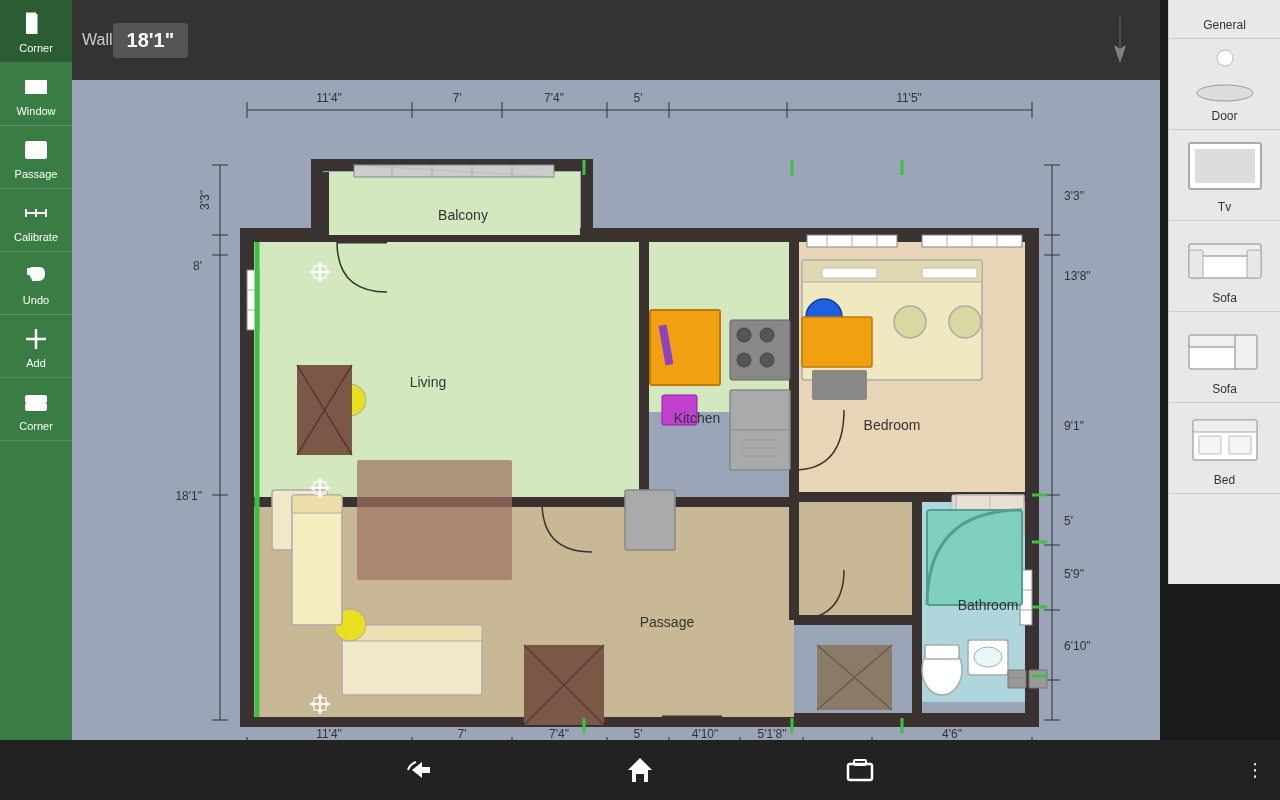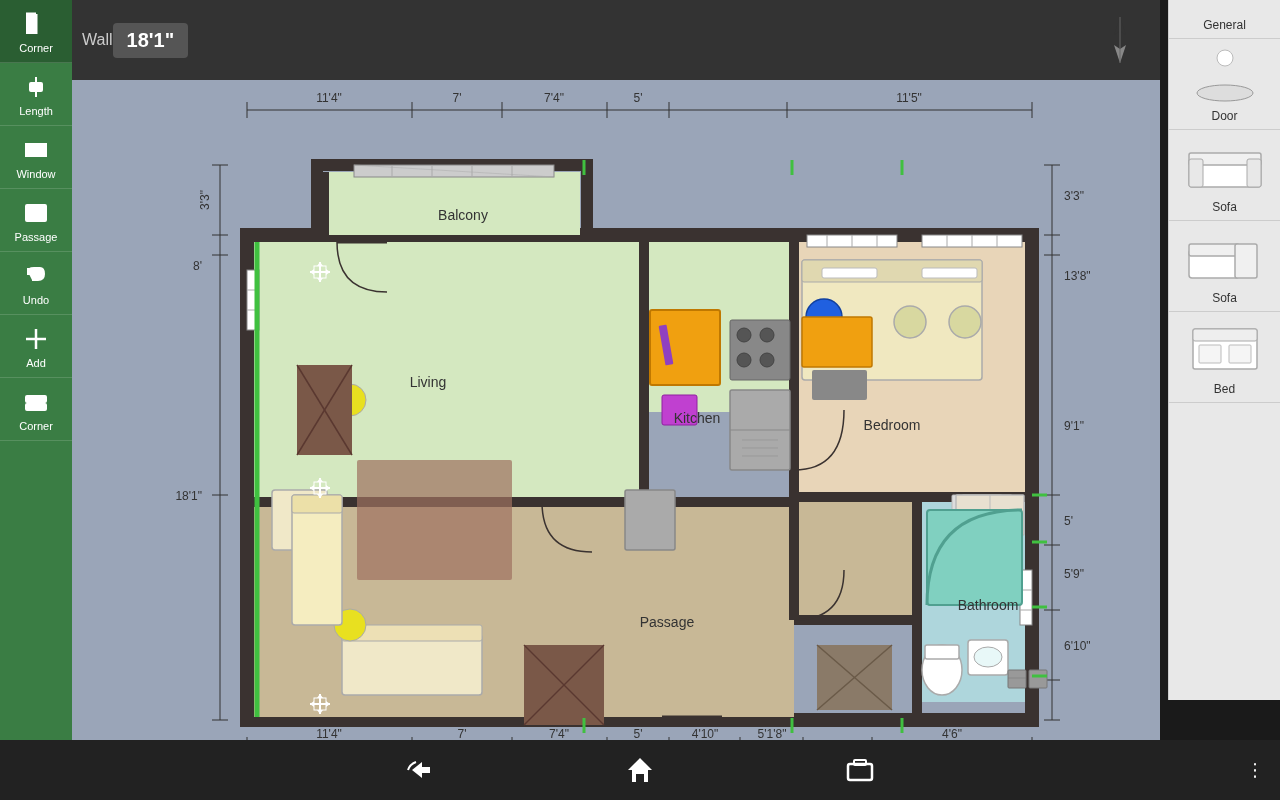--- a/index.html
+++ b/index.html
@@ -63,21 +63,21 @@
       position: absolute;
       right: 20px;
       top: 15px;
       width: 40px; height: 50px;
     }
 
     
     #right-panel {
       position: absolute;
       right: 0; top: 0;
-      width: 112px; height: 700px;
+      width: 112px; height: 584px;
       background: #e8e8e8;
       display: flex;
       flex-direction: column;
       align-items: center;
       padding: 8px 0;
       border-left: 1px solid #ccc;
       overflow: hidden;
     }
     .furniture-item {
       width: 100%;
@@ -164,46 +164,47 @@
           <line x1="4" y1="4" x2="14" y2="4" stroke="white" stroke-width="3"></line>
           <line x1="14" y1="4" x2="14" y2="24" stroke="white" stroke-width="3"></line>
           <path d="M6 6 l6 0 l0 6" fill="none" stroke="white" stroke-width="2"></path>
         </svg>
     </div>
     <span>Corner</span>
   </div>
   <div class="tool-item">
     <div class="tool-icon">
       <svg viewBox="0 0 28 28" fill="none" stroke="white" stroke-width="2">
-          <rect x="8" y="10" width="12" height="8" rx="1"></rect>
-          <line x1="14" y1="4" x2="14" y2="10"></line>
-          <line x1="14" y1="18" x2="14" y2="24"></line>
-        </svg>
-    </div>
-    <span>Length</span>
-  </div>
-  <div class="tool-item">
-    <div class="tool-icon">
-      <svg viewBox="0 0 28 28" fill="none" stroke="white" stroke-width="2">
           <rect x="4" y="8" width="20" height="12"></rect>
           <line x1="14" y1="8" x2="14" y2="20"></line>
           <line x1="4" y1="14" x2="24" y2="14"></line>
         </svg>
     </div>
     <span>Window</span>
   </div>
   <div class="tool-item">
     <div class="tool-icon">
       <svg viewBox="0 0 28 28" fill="none" stroke="white" stroke-width="2">
           <rect x="4" y="6" width="20" height="16" rx="1"></rect>
           <line x1="4" y1="14" x2="24" y2="14"></line>
           <rect x="10" y="10" width="8" height="4" rx="1" fill="white" fill-opacity="0.3"></rect>
         </svg>
     </div>
     <span>Passage</span>
+  </div>
+  <div class="tool-item">
+    <div class="tool-icon">
+      <svg viewBox="0 0 28 28" fill="none" stroke="white" stroke-width="2">
+          <line x1="4" y1="14" x2="24" y2="14"></line>
+          <line x1="4" y1="10" x2="4" y2="18"></line>
+          <line x1="24" y1="10" x2="24" y2="18"></line>
+          <line x1="14" y1="10" x2="14" y2="18"></line>
+        </svg>
+    </div>
+    <span>Calibrate</span>
   </div>
   <div class="tool-item">
     <div class="tool-icon">
       <svg viewBox="0 0 28 28" fill="none" stroke="white" stroke-width="2">
           <path d="M6 10 Q6 6 12 6 L18 6 Q22 6 22 12 Q22 18 16 18 L10 18"></path>
           <polyline points="6,6 6,12 12,12" fill="none" stroke="white" stroke-width="2"></polyline>
         </svg>
     </div>
     <span>Undo</span>
   </div>
@@ -245,20 +246,29 @@
     <span class="furniture-label">General</span>
   </div>
   <div class="furniture-item">
     <div class="furniture-preview">
       <svg width="70" height="55" viewBox="0 0 70 55">
         <ellipse cx="35" cy="45" rx="28" ry="8" fill="#ddd" stroke="#999" stroke-width="1"></ellipse>
         <ellipse cx="35" cy="10" rx="8" ry="8" fill="white" stroke="#bbb" stroke-width="1"></ellipse>
       </svg>
     </div>
     <span class="furniture-label">Door</span>
+  </div>
+  <div class="furniture-item">
+    <div class="furniture-preview">
+      <svg width="80" height="55" viewBox="0 0 80 55">
+        <rect x="4" y="4" width="72" height="46" rx="2" fill="white" stroke="#aaa" stroke-width="2"></rect>
+        <rect x="10" y="10" width="60" height="34" rx="1" fill="#ddd"></rect>
+      </svg>
+    </div>
+    <span class="furniture-label">Tv</span>
   </div>
   <div class="furniture-item">
     <div class="furniture-preview">
       <svg width="80" height="55" viewBox="0 0 80 55">
         <rect x="4" y="20" width="72" height="28" rx="3" fill="white" stroke="#aaa" stroke-width="1.5"></rect>
         <rect x="4" y="14" width="72" height="12" rx="2" fill="#f0f0f0" stroke="#aaa" stroke-width="1.5"></rect>
         <rect x="4" y="20" width="14" height="28" rx="2" fill="#e8e8e8" stroke="#aaa" stroke-width="1"></rect>
         <rect x="62" y="20" width="14" height="28" rx="2" fill="#e8e8e8" stroke="#aaa" stroke-width="1"></rect>
       </svg>
     </div>

